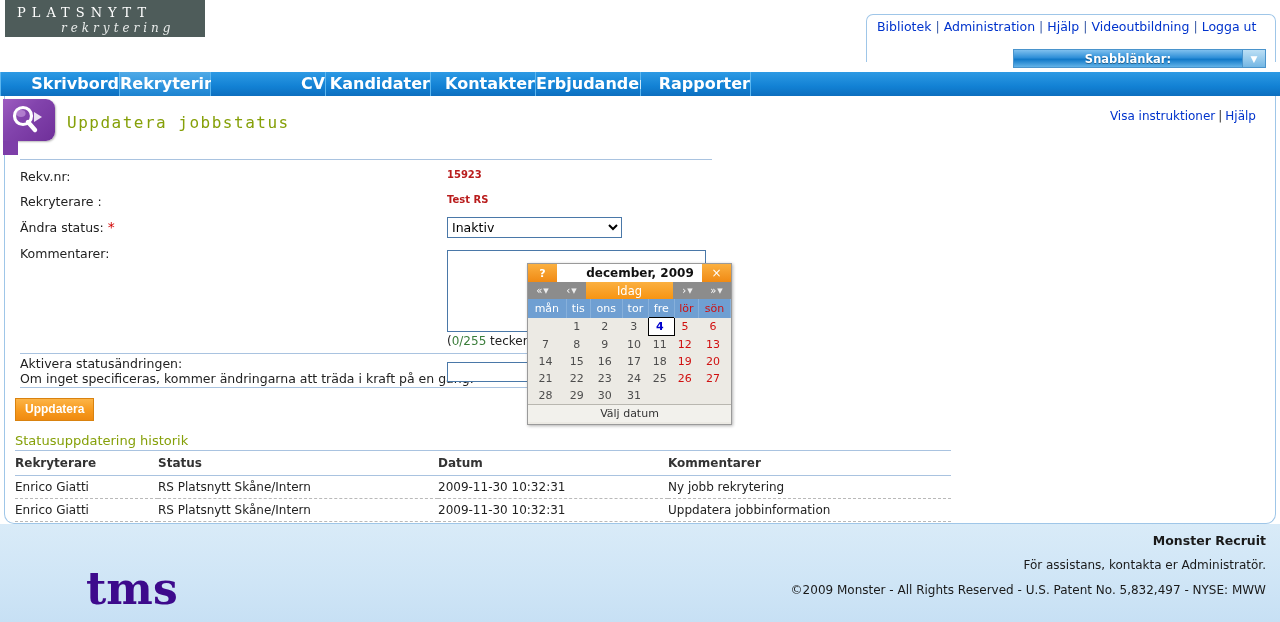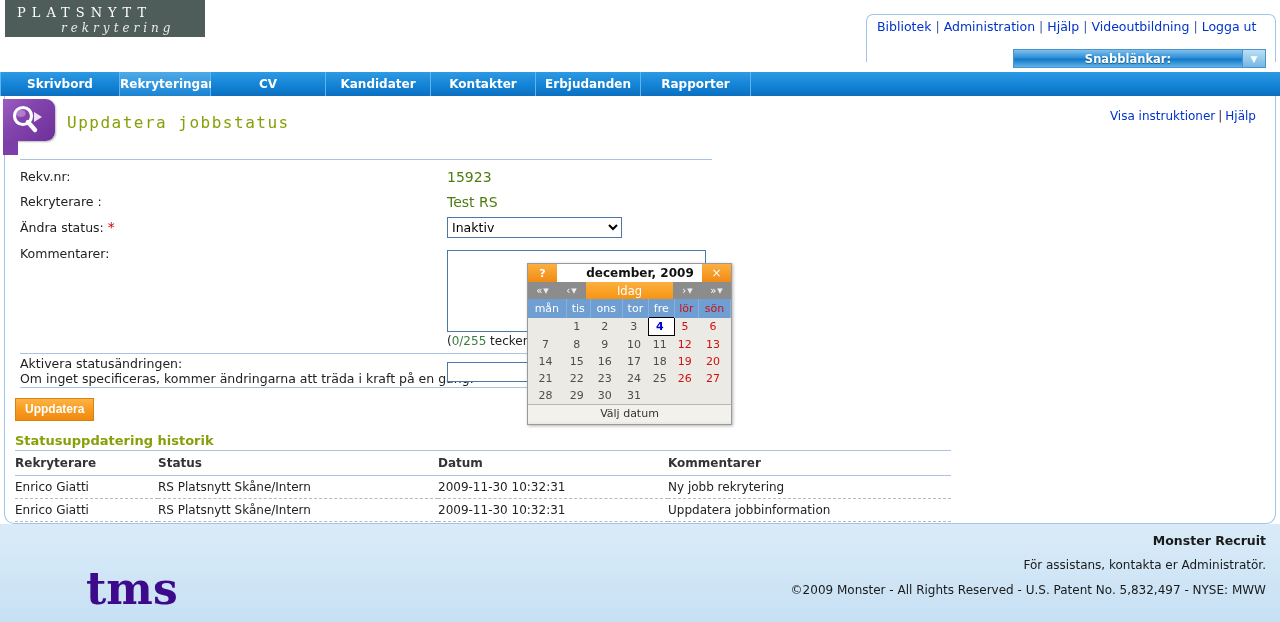--- a/index.html
+++ b/index.html
@@ -68,22 +68,22 @@
 
   
   .navbar {
     position: absolute; left: 0; top: 72px;
     width: 1280px; height: 24px;
     background: #1585d8;
     display: flex;
   }
   .nav-tab {
     height: 24px; line-height: 24px;
-    text-align: center; color: #ffffff;
-    font-size: 12px; font-weight: bold;
+    text-align: right; color: #ffffff;
+    font-size: 16px; font-weight: bold;
     background: linear-gradient(to bottom,#2d9ae4 0%,#1281d4 60%,#0d6fbf 100%);
     border-right: 1px solid #5cb6ef;
     box-sizing: border-box;
   }
   .nav-tab.alt {
     background: linear-gradient(to bottom,#4fa9e6 0%,#2e94de 60%,#1d83cf 100%);
   }
   .nav-tab:first-child { border-left: 1px solid #5cb6ef; }
   .nav-rest { flex: 1; background: linear-gradient(to bottom,#2d9ae4 0%,#1281d4 60%,#0d6fbf 100%); }
 
@@ -130,21 +130,21 @@
     position: absolute; left: 20px; top: 159px;
     width: 692px; height: 1px; background: #a9c3e0;
   }
   .form-label {
     position: absolute; font-size: 12.5px; color: #222;
     white-space: nowrap;
   }
   .req { color: #d00000; font-size: 14px; }
 
   .val-text {
-    position: absolute; font-size: 14px; color: #4d7c0f;
+    position: absolute; font-size: 10px; color: #b91c1c; font-weight: bold;
   }
 
   select.status-select {
     position: absolute; left: 447px; top: 217px;
     width: 175px; height: 21px;
     font-size: 12.5px; font-family: "DejaVu Sans","Liberation Sans",sans-serif;
     border: 1px solid #4a78a8;
     background: #ffffff;
     box-sizing: border-box;
   }
@@ -187,21 +187,21 @@
     padding: 3px 9px 4px 9px;
     background: linear-gradient(to bottom,#fcb447 0%,#f79a1e 55%,#ef8a10 100%);
     border: 1px solid #d9820f;
     color: #ffffff; font-size: 12px; font-weight: bold;
     cursor: pointer;
   }
 
   
   .hist-title {
     position: absolute; left: 15px; top: 433px;
-    font-size: 13px; color: #86a009; font-weight: bold; text-align: center;
+    font-size: 13px; color: #86a009; font-weight: normal; text-align: center;
   }
   .hist-rule {
     position: absolute; left: 15px; top: 450px;
     width: 936px; height: 1px; background: #a9c3e0;
   }
   .hist-table {
     position: absolute; left: 15px; top: 452px;
     width: 936px; border-collapse: collapse;
     font-size: 12px; color: #222;
   }

